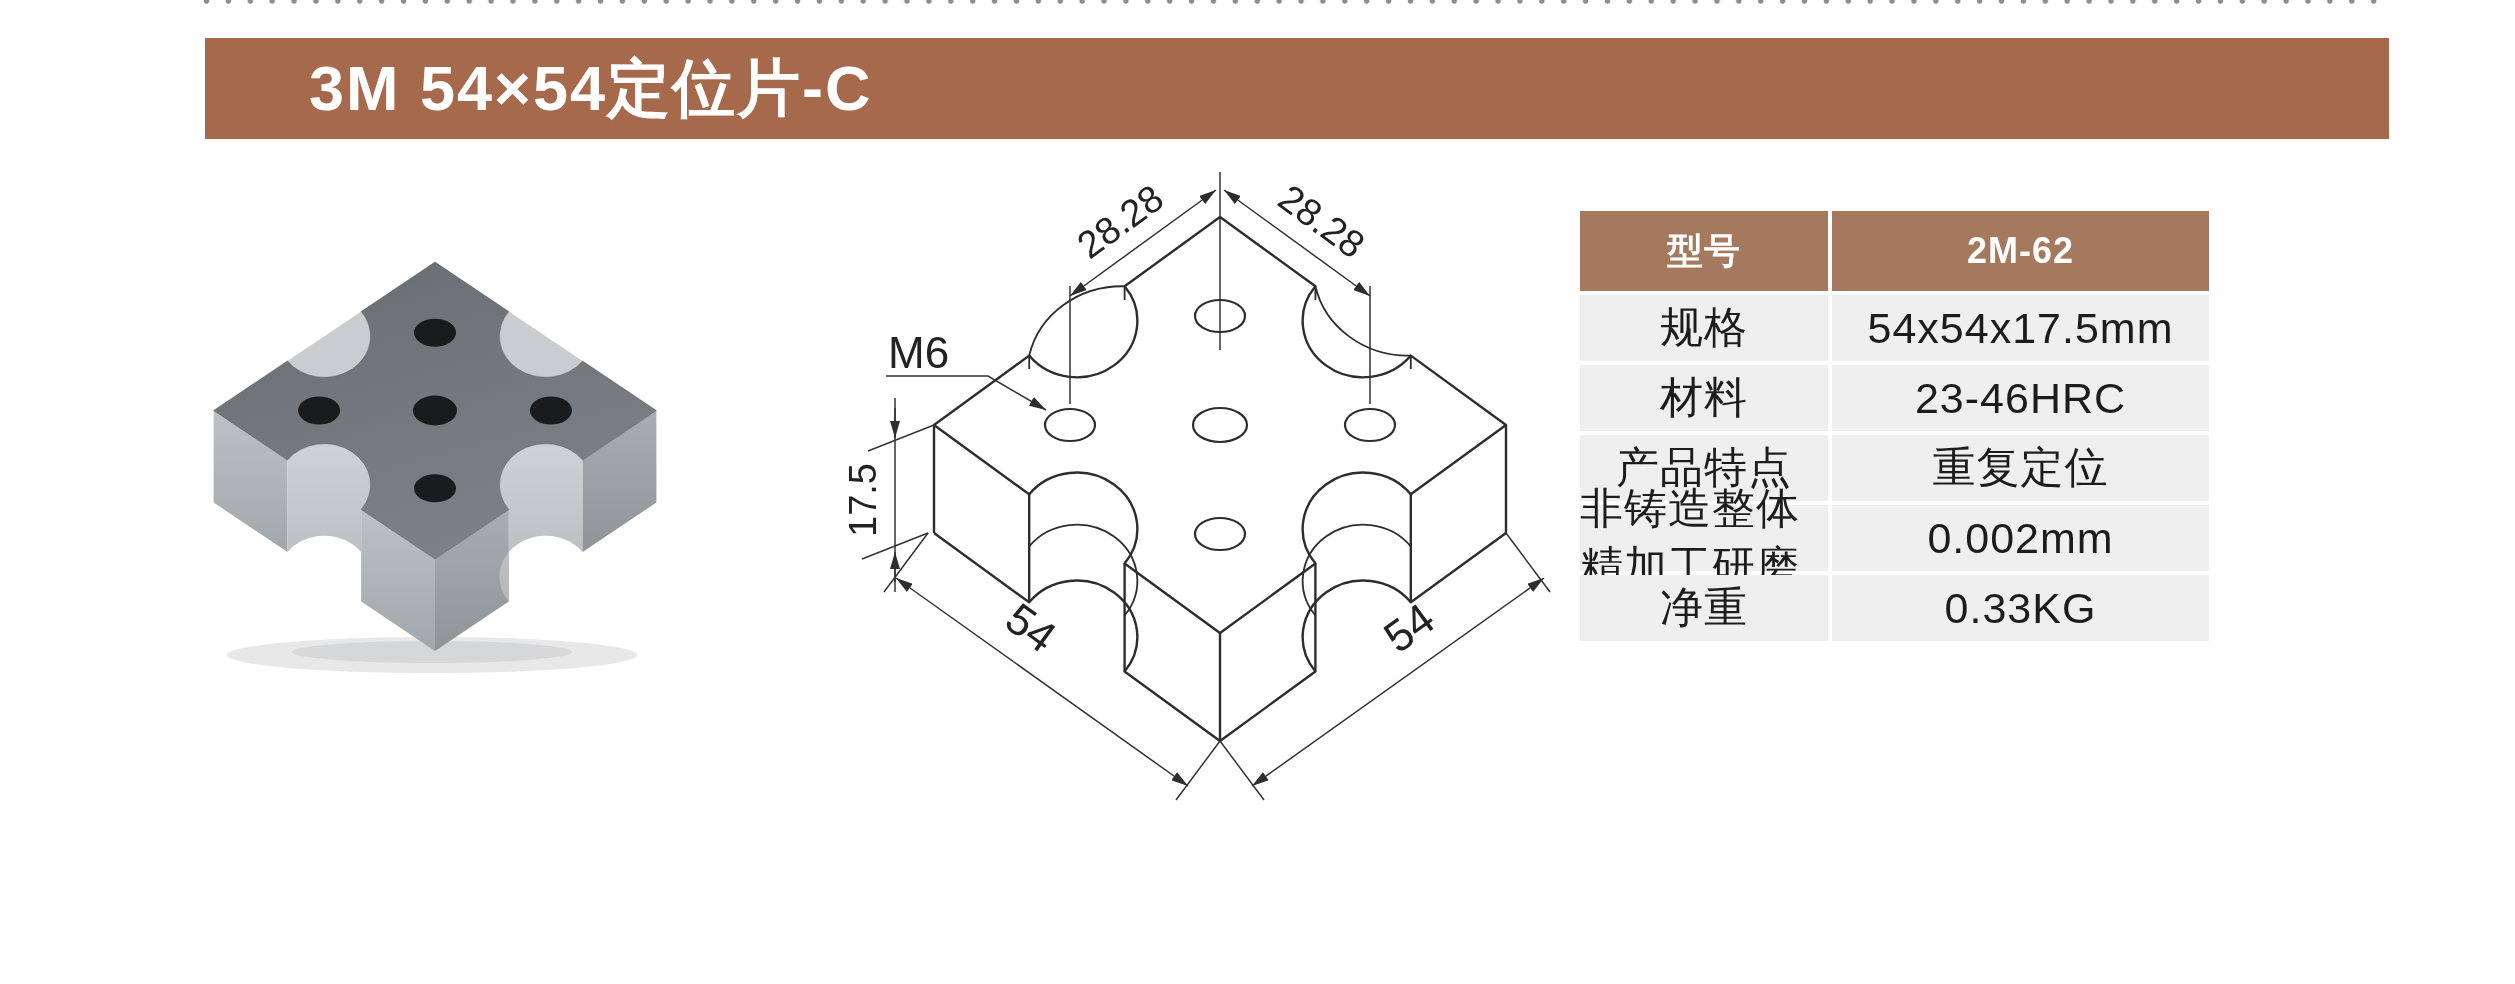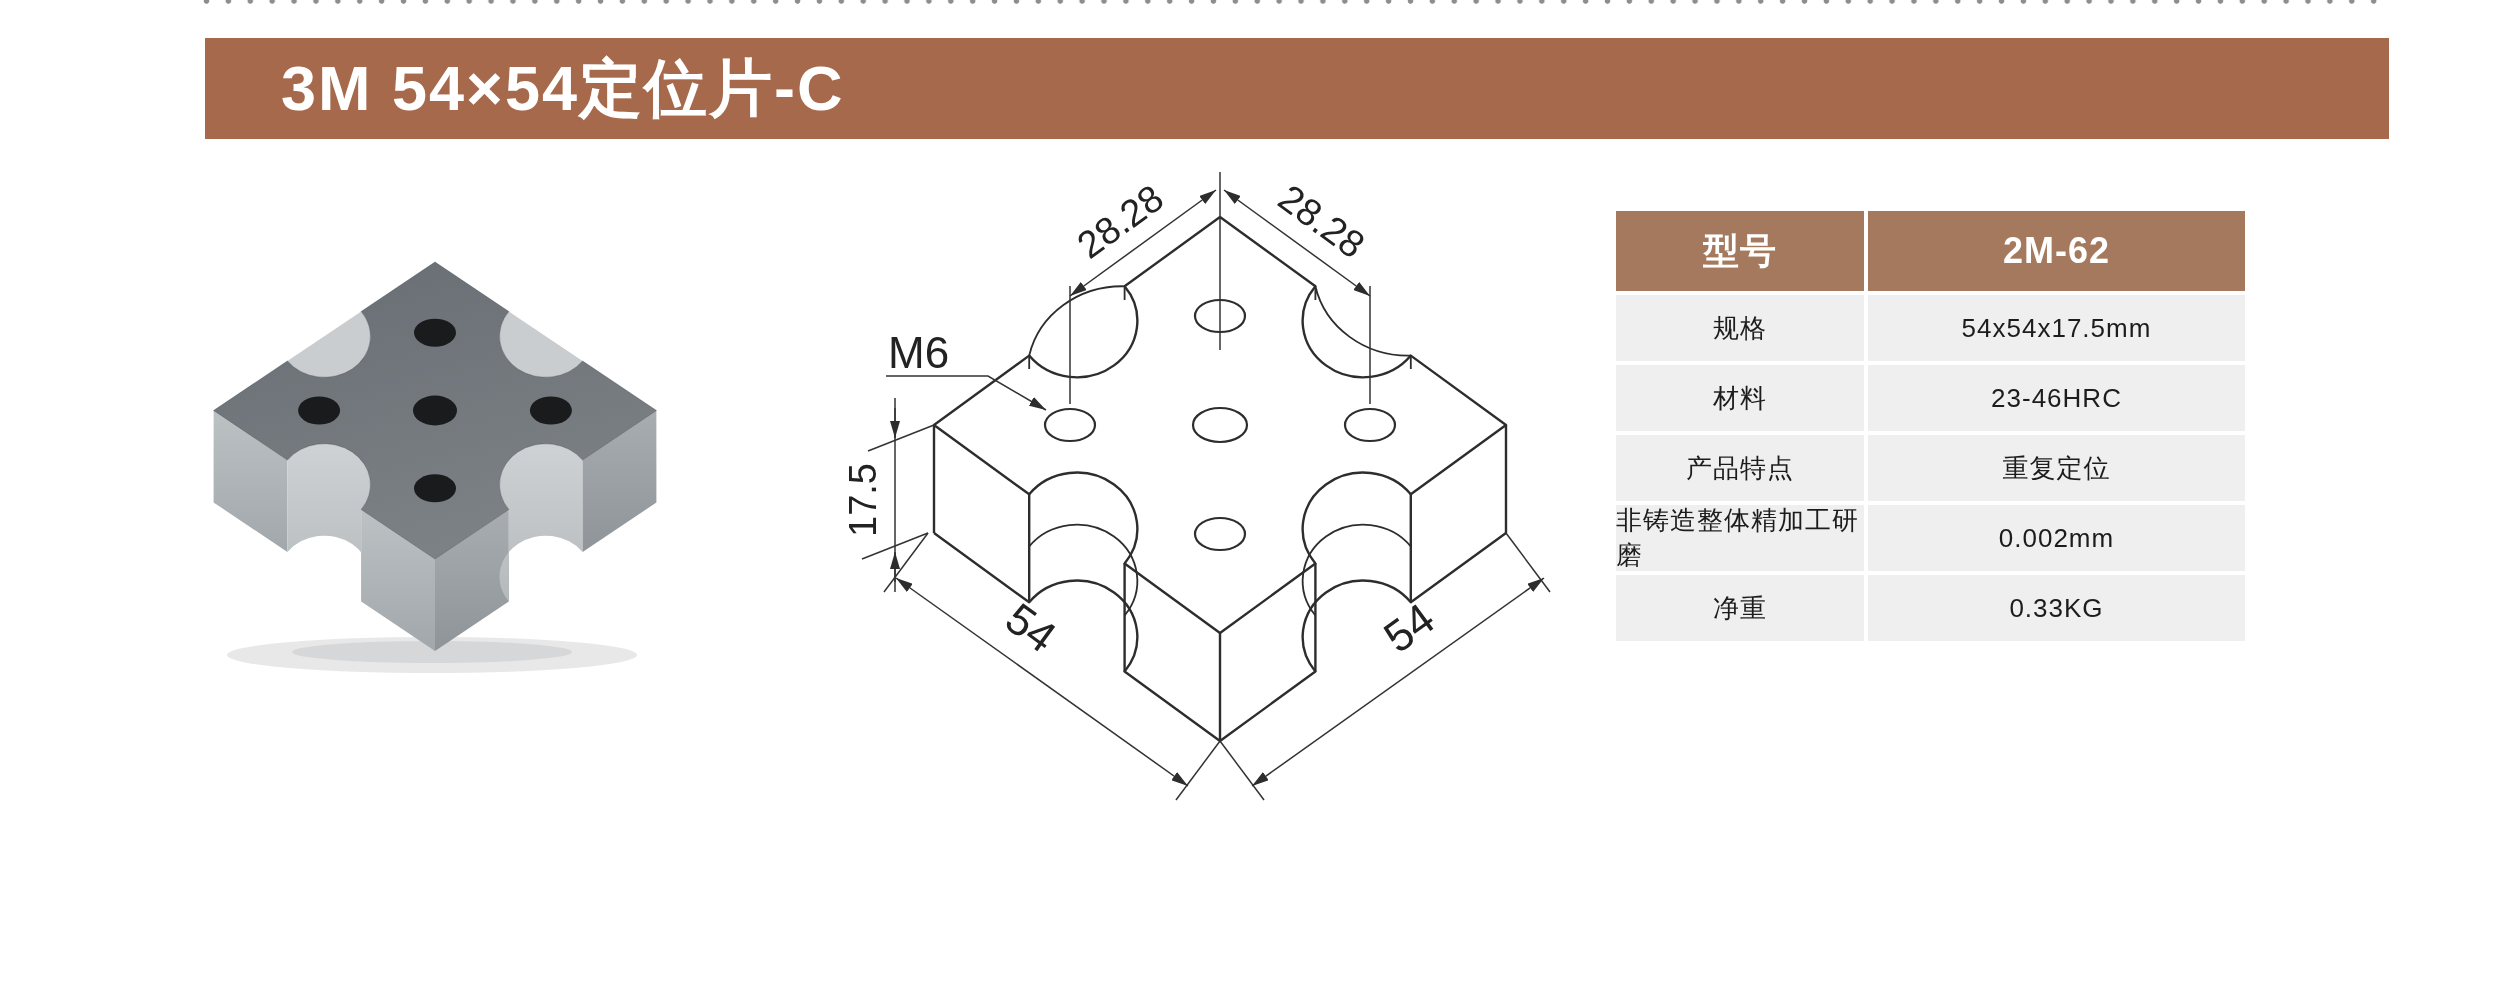--- a/index.html
+++ b/index.html
@@ -10,31 +10,31 @@
   .dotted-top{
     position:absolute;left:203px;top:0;width:2188px;height:7px;
     background:radial-gradient(circle 3.2px at 3.5px 1px,#8d8d8d 72%,rgba(141,141,141,0) 100%) 0 0 / 21.9px 7px repeat-x;
   }
   .title-bar{
     position:absolute;left:205px;top:38px;width:2184px;height:101px;
     background:#A6694B;display:flex;align-items:center;
   }
   .title-bar .title{
     color:#ffffff;font-size:63px;font-weight:bold;letter-spacing:2px;
-    padding-left:76px;white-space:nowrap;
+    padding-left:104px;white-space:nowrap;
   }
   .render-wrap{position:absolute;left:140px;top:170px;width:620px;height:520px;}
   .drawing-wrap{position:absolute;left:800px;top:150px;width:800px;height:680px;}
   .spec-table{
-    position:absolute;left:1616px;top:211px;
+    position:absolute;left:1580px;top:211px;
     display:grid;grid-template-columns:248px 377px;gap:4px;background:#ffffff;
   }
   .spec-cell{
     display:flex;align-items:center;justify-content:center;
-    background:#F0EFEF;color:#1c1c1c;font-size:26px;height:66px;letter-spacing:1px;
+    background:#F0EFEF;color:#1c1c1c;font-size:43px;height:66px;letter-spacing:1px;
   }
   .spec-cell.hdr{
     background:#A5795E;color:#ffffff;font-weight:bold;font-size:36px;height:80px;
   }
   .dim-label{fill:#222222;font-size:38px;font-family:"Liberation Sans",sans-serif;}
   .dim-label.big{font-size:44px;}
   svg{display:block;}
 </style>
 </head>
 <body>

